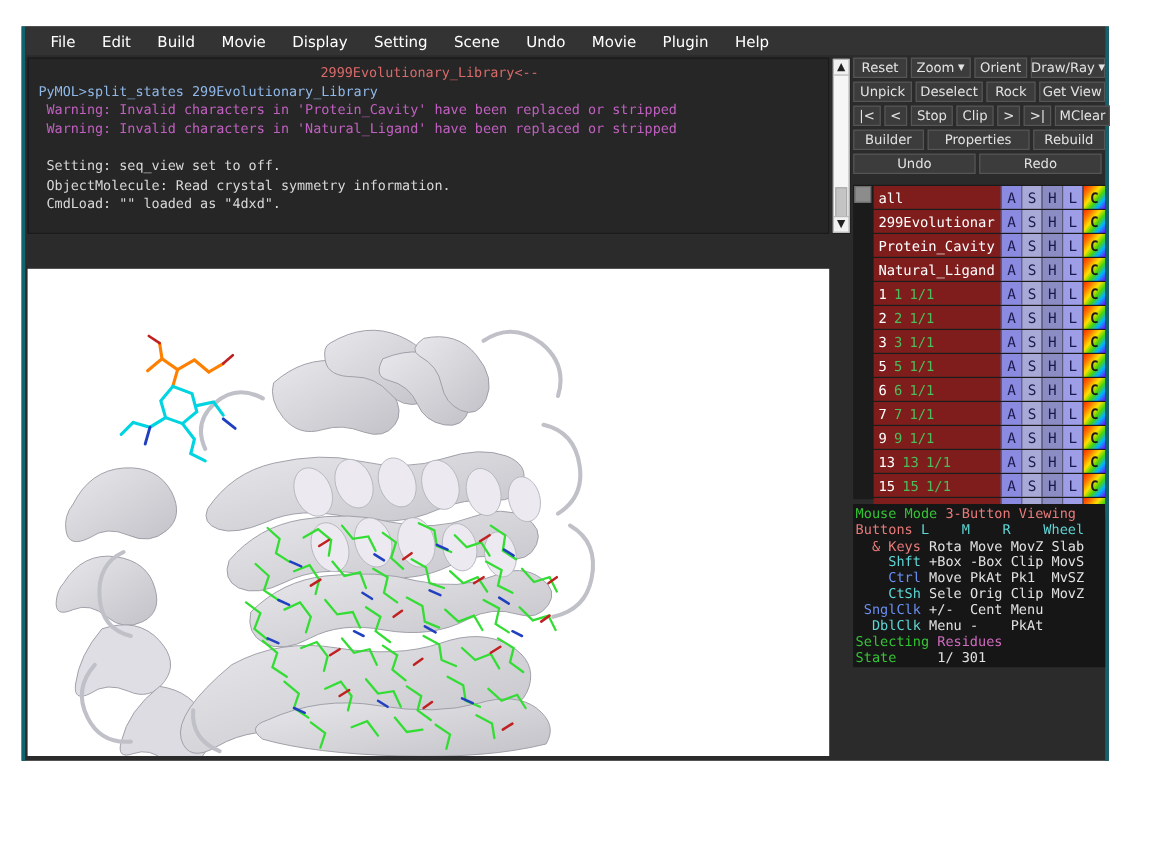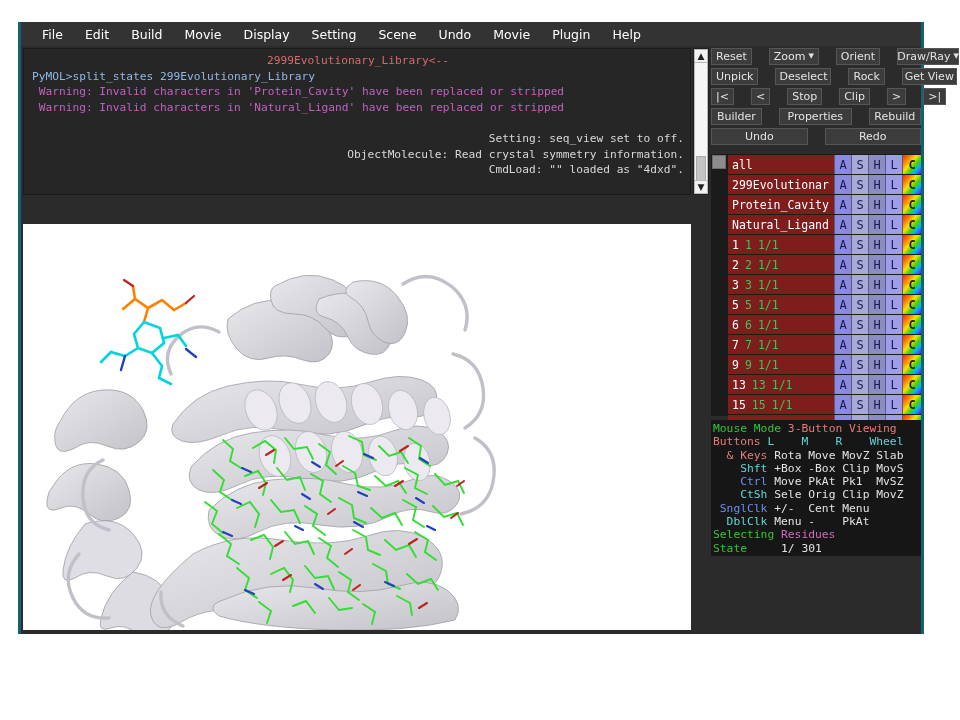--- a/index.html
+++ b/index.html
@@ -36,21 +36,21 @@
     overflow:hidden;
   }
   #console-text{
     padding:4px 6px 0 8px;
     font-family:"DejaVu Sans Mono",monospace;font-size:11.2px;line-height:15.6px;
     white-space:pre;
   }
   .c-red{color:#d96a6a;text-align:center;}
   .c-blue{color:#8fb8e8;}
   .c-pink{color:#c060c0;}
-  .c-white{color:#d8d8d8;text-align:right;}
+  .c-white{color:#d8d8d8;}
 
   
   #console-scroll{
     position:absolute;left:672px;top:26px;width:16px;height:147px;
     background:#3c3c3c;border:1px solid #1f1f1f;box-sizing:border-box;
   }
   .sb-arrow{
     position:absolute;left:0;width:100%;height:14px;background:#f2f2f2;
     display:flex;align-items:center;justify-content:center;
     font-size:9px;color:#222;box-sizing:border-box;border:1px solid #b9b9b9;
@@ -83,21 +83,21 @@
   }
   #viewport svg{display:block;}
 
   
   #right-col{
     position:absolute;left:690px;top:26px;width:210px;height:582px;
   }
 
   
   #btn-panel{position:absolute;left:0;top:0;width:210px;}
-  .btn-row{display:flex;gap:17px;margin-bottom:3px;}
+  .btn-row{display:flex;gap:3px;margin-bottom:3px;}
   .pbtn{
     background:#3c3c3c;border:1px solid #565656;color:#e3e3e3;
     font-size:11px;font-family:"DejaVu Sans",sans-serif;
     height:17px;line-height:15px;text-align:center;
     box-sizing:border-box;cursor:default;white-space:nowrap;
     display:flex;align-items:center;justify-content:center;gap:3px;
     padding:0 4px;
   }
   .caret{font-size:7px;line-height:7px;}
 

